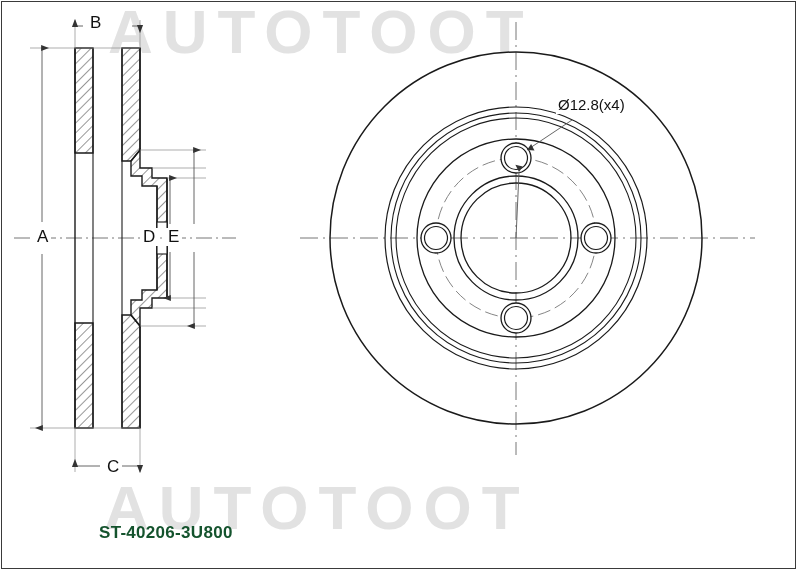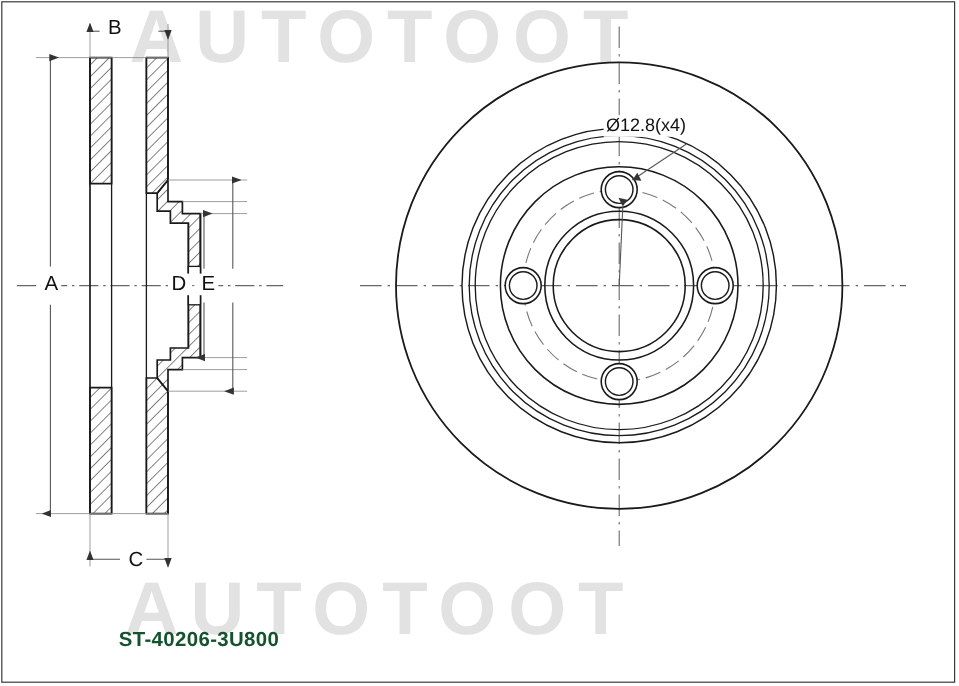--- a/index.html
+++ b/index.html
@@ -34,21 +34,21 @@
     position:absolute;
     font-family:"Liberation Sans","DejaVu Sans",sans-serif;
     font-size:17px;color:#111;background:#fff;
     padding:0 3px;line-height:18px;white-space:nowrap;
   }
   .lbl-a{left:34px;top:228px;}
   .lbl-b{left:87px;top:14px;}
   .lbl-c{left:104px;top:458px;}
   .lbl-d{left:140px;top:228px;}
   .lbl-e{left:165px;top:228px;}
-  .lbl-dia{left:503px;top:96px;font-size:15px;padding:0 2px;}
+  .lbl-dia{left:556px;top:96px;font-size:15px;padding:0 2px;}
   .partno{
     position:absolute;left:99px;top:523px;
     font-size:17px;font-weight:bold;letter-spacing:0.3px;
     font-family:"Liberation Sans","DejaVu Sans",sans-serif;
     color:#14532d;background:transparent;white-space:nowrap;
   }
   
   #spec{
     position:absolute;left:341px;top:495px;width:457px;height:76px;
     border-collapse:collapse;background:transparent;

